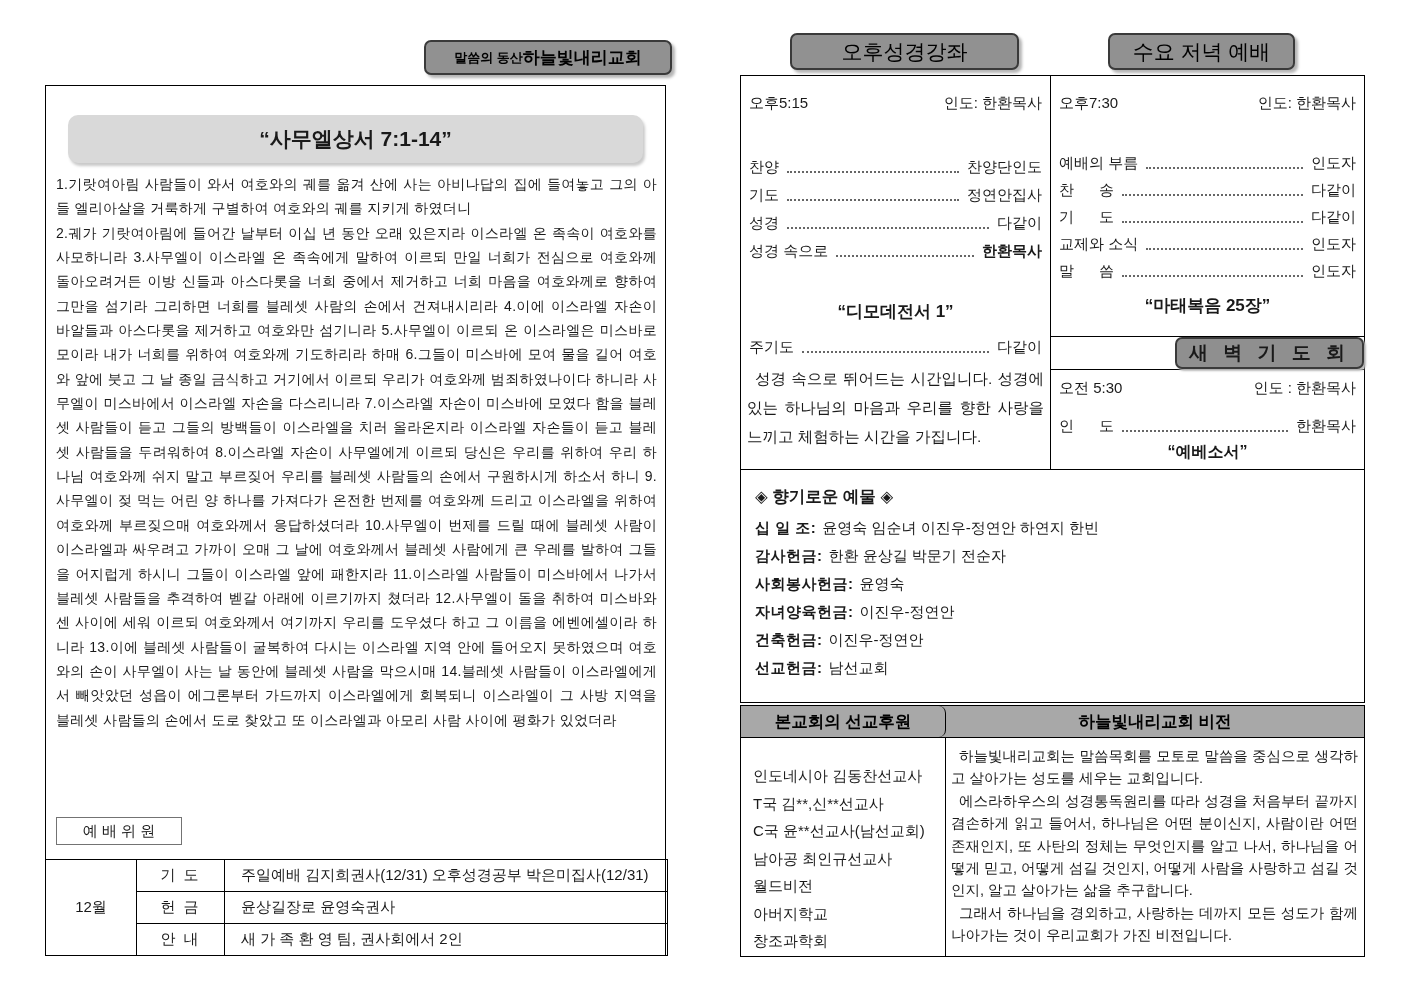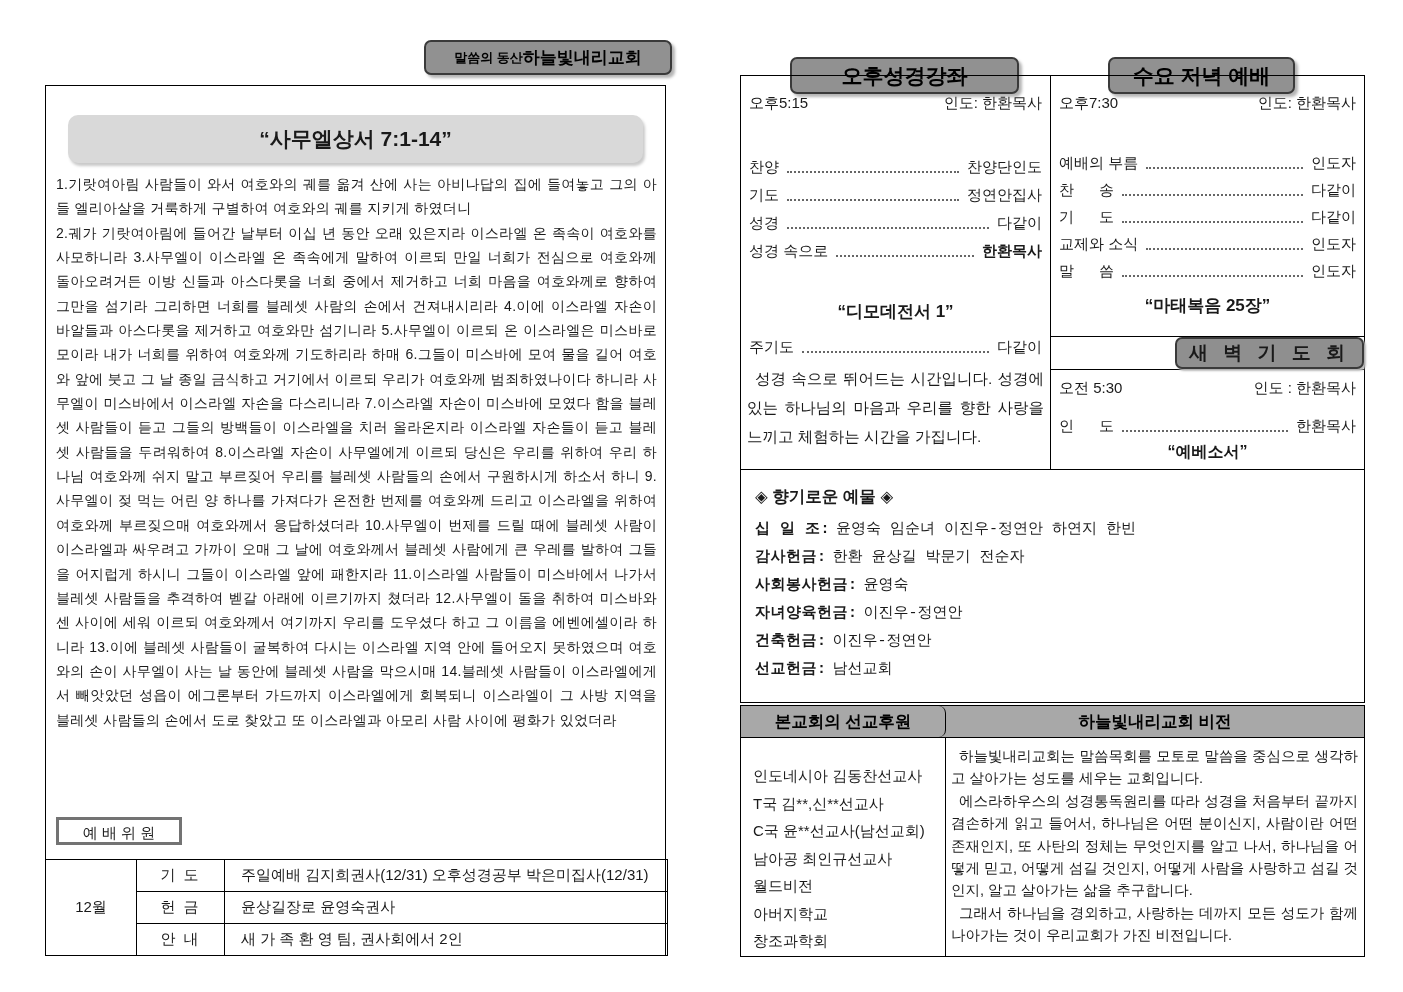--- a/index.html
+++ b/index.html
@@ -9,41 +9,41 @@
   }
   
   .badge{
     position:absolute;background:#919191;border:2px solid #3a3a3a;border-radius:7px;
     display:flex;align-items:center;justify-content:center;
     box-shadow:3px 3px 3px #b5b5b5;color:#000;
   }
   .church-badge{left:424px;top:40px;width:244px;height:31px;}
   .badge-prefix{font-size:13px;font-weight:bold;}
   .badge-name{font-size:17px;font-weight:bold;}
-  .section-badge{font-weight:bold;font-size:21px;margin-top:24px;}
+  .section-badge{font-weight:normal;font-size:21px;}
   .badge-afternoon{left:790px;top:33px;width:225px;height:33px;}
   .badge-wednesday{left:1108px;top:33px;width:183px;height:33px;}
   
   .left-box{
     position:absolute;left:45px;top:85px;width:621px;height:871px;
     border:1px solid #000;box-sizing:border-box;
   }
   .title-pill{
     position:absolute;left:22px;right:22px;top:29px;height:48px;
     background:#d9d9d9;border-radius:10px;box-shadow:2px 3px 3px #c9c9c9;
     font-size:21px;font-weight:bold;text-align:center;line-height:48px;
   }
   .scripture-body{
     position:absolute;left:10px;right:8px;top:86px;
     font-size:14px;line-height:24.35px;text-align:justify;letter-spacing:.3px;
   }
   .scripture-body p{margin:0;}
   .committee-label{
     position:absolute;left:10px;top:731px;width:126px;height:28px;
-    border:3px solid #737373;box-sizing:border-box;
+    border:1px solid #737373;box-sizing:border-box;
     text-align:center;line-height:26px;font-size:15px;
   }
   .committee-table{
     position:absolute;left:-1px;bottom:-1px;width:623px;
     border-collapse:collapse;table-layout:fixed;font-size:15px;
   }
   .committee-table td{border:1px solid #000;height:31px;padding:0;}
   .committee-table .month{width:90px;text-align:center;}
   .committee-table .clabel{width:87px;text-align:center;letter-spacing:2px;}
   .committee-table .cval{padding-left:16px;}
@@ -73,21 +73,21 @@
     background:#8f8f8f;border:2px solid #3a3a3a;border-radius:7px;
     padding:1px 12px;font-size:19px;font-weight:bold;letter-spacing:5px;
     box-shadow:2px 2px 2px #bbb;
   }
   
   .offer-box{
     position:absolute;left:740px;top:469px;width:625px;height:234px;
     border:1px solid #000;box-sizing:border-box;font-size:15px;
   }
   .offer-title{position:absolute;left:14px;top:16px;font-size:16.5px;font-weight:bold;}
-  .offer-item{position:absolute;left:14px;right:10px;font-family:Liberation Mono, monospace;}
+  .offer-item{position:absolute;left:14px;right:10px;}
   .offer-item b{margin-right:6px;letter-spacing:.5px;}
   
   .bottom-table{
     position:absolute;left:740px;top:705px;width:625px;height:252px;
     border:1px solid #000;box-sizing:border-box;display:flex;flex-direction:column;
   }
   .bt-header{display:flex;height:31px;background:#a8a8a8;border-bottom:1px solid #000;
     font-weight:bold;font-size:16.5px;color:#000;}
   .bt-header .h-left{width:205px;border-right:1px solid #000;display:flex;align-items:center;justify-content:center;box-sizing:border-box;border-radius:7px;}
   .bt-header .h-right{flex:1;display:flex;align-items:center;justify-content:center;}

